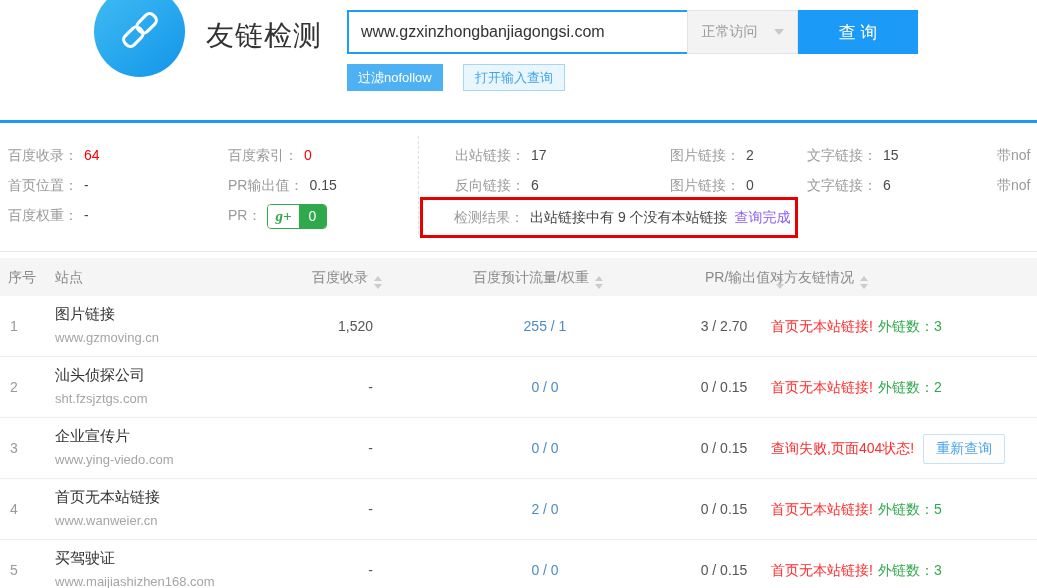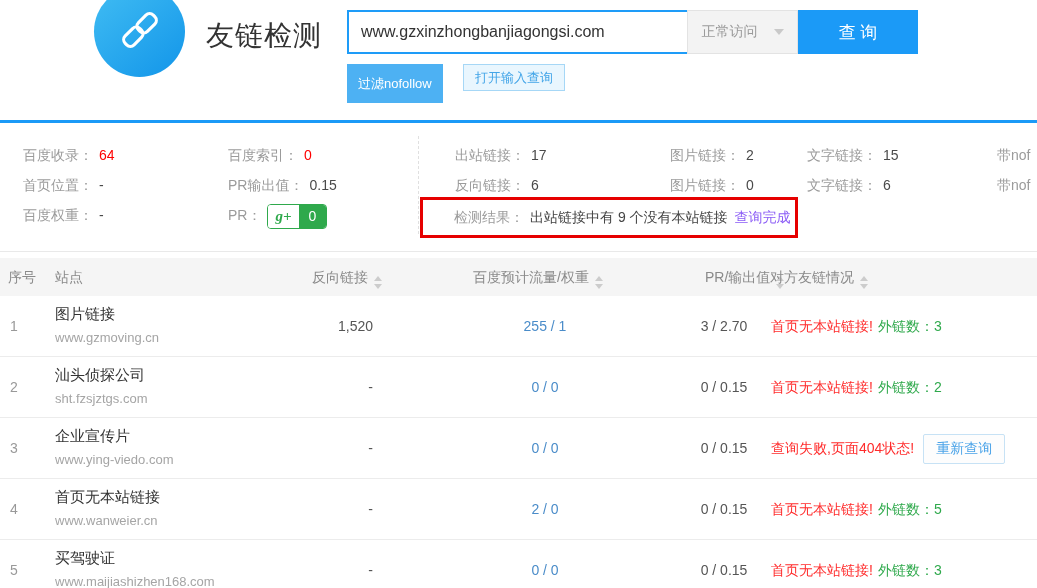--- a/index.html
+++ b/index.html
@@ -17,34 +17,34 @@
                 border:2px solid #1e9cf8; padding:0 12px; font-size:16px; color:#333;
                 outline:none; font-family:inherit; }
   .dropdown { left:687px; top:10px; width:111px; height:44px; background:#f3f3f3;
               border:1px solid #e3e3e3; color:#9a9a9a; font-size:14px;
               display:flex; align-items:center; justify-content:center; gap:16px; cursor:pointer; }
   .caret { width:0; height:0; border-left:5px solid transparent; border-right:5px solid transparent;
            border-top:6px solid #c9c9c9; }
   .query-btn { left:798px; top:10px; width:120px; height:44px; background:#1b9af7;
                color:#fff; font-size:17px; border:none; cursor:pointer; font-family:inherit; }
 
-  .nofollow-btn { left:347px; top:64px; height:39px; padding:0 11px; background:#4db1f3;
+  .nofollow-btn { left:347px; top:64px; height:27px; padding:0 11px; background:#4db1f3;
                   color:#fff; font-size:13px; border:none; cursor:pointer; font-family:inherit; }
   .open-input-btn { left:463px; top:64px; height:27px; padding:0 11px; background:#e9f6fe;
                     color:#43a5e8; font-size:13px; border:1px solid #a6d7f6; cursor:pointer; font-family:inherit; }
 
   .blue-line { left:0; top:120px; width:1037px; height:3px; background:#1b9af7; }
 
   
   .stat-col { top:140px; font-size:14px; }
   .stat-row { height:30px; line-height:30px; white-space:nowrap; }
   .stat-label { color:#9b9b9b; }
   .stat-value { color:#4a4a4a; margin-left:6px; }
   .stat-value.red { color:#fe0000; }
-  .sc1 { left:23px; }  .sc2 { left:228px; }  .sc3 { left:455px; }
+  .sc1 { left:8px; }  .sc2 { left:228px; }  .sc3 { left:455px; }
   .sc4 { left:670px; } .sc5 { left:807px; }
   .sc6 { left:997px; width:40px; overflow:hidden; }
   .dash-divider { left:418px; top:136px; height:98px; border-left:1px dashed #e0e0e0; }
 
   .pr-badge { display:inline-flex; height:25px; border:1px solid #2fa94c; border-radius:4px;
               overflow:hidden; vertical-align:middle; margin-left:6px; }
   .pr-badge .g { background:#fff; color:#2fa94c; padding:0 7px; font-size:15px; font-weight:bold;
                  font-family:"Liberation Serif",serif; font-style:italic; line-height:23px; }
   .pr-badge .v { background:#2fa94c; color:#fff; padding:0 10px; font-size:14px; line-height:23px; }
 
@@ -177,21 +177,21 @@
   <span class="stat-label">检测结果：</span>
   <span class="result-text">出站链接中有 9 个没有本站链接</span>
   <a class="result-done">查询完成</a>
 </div>
 
 <div class="abs stats-sep"></div>
 
 <div class="abs thead">
   <div class="th th-seq">序号</div>
   <div class="th th-site">站点</div>
-  <div class="th th-shoulu"><span>反向链接</span><span class="sort">
+  <div class="th th-shoulu"><span>百度收录</span><span class="sort">
         <i class="up"></i>
         <i class="dn"></i>
       </span></div>
   <div class="th th-traffic"><span>百度预计流量/权重</span><span class="sort">
         <i class="up"></i>
         <i class="dn"></i>
       </span></div>
   <div class="th th-pr"><span>PR/输出值</span><span class="sort">
         <i class="up"></i>
         <i class="dn"></i>

